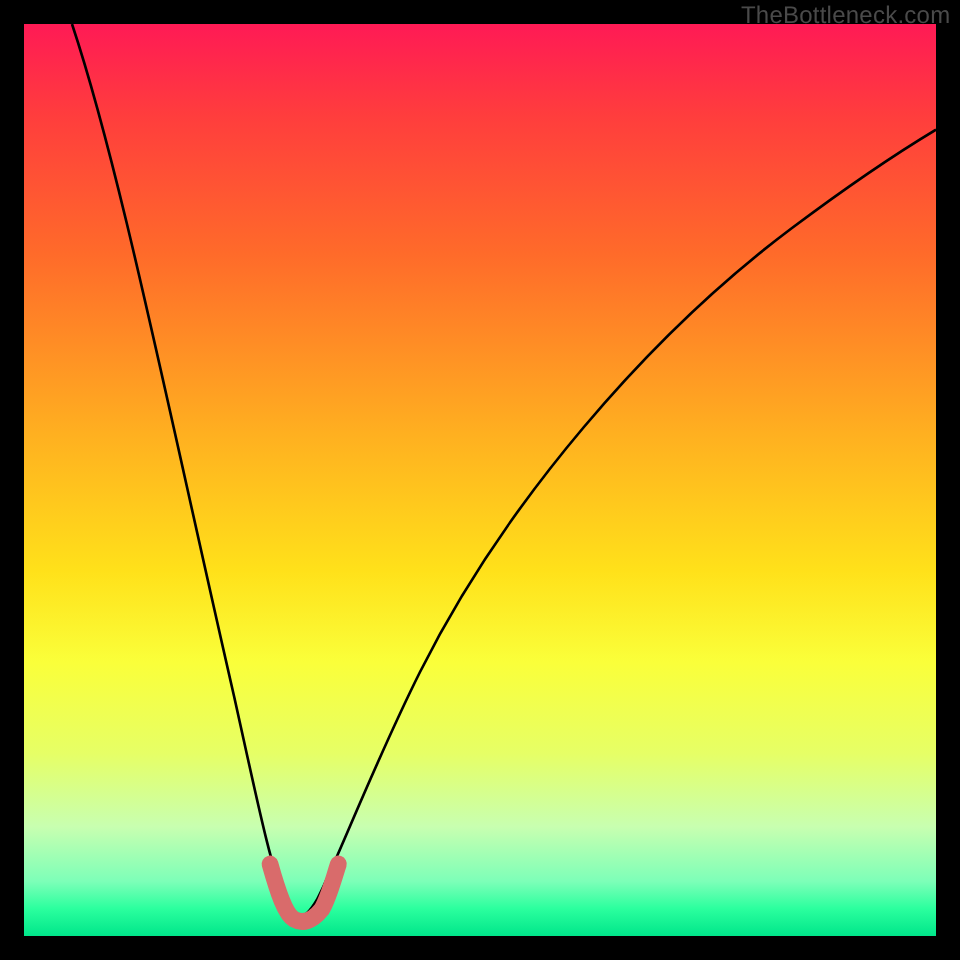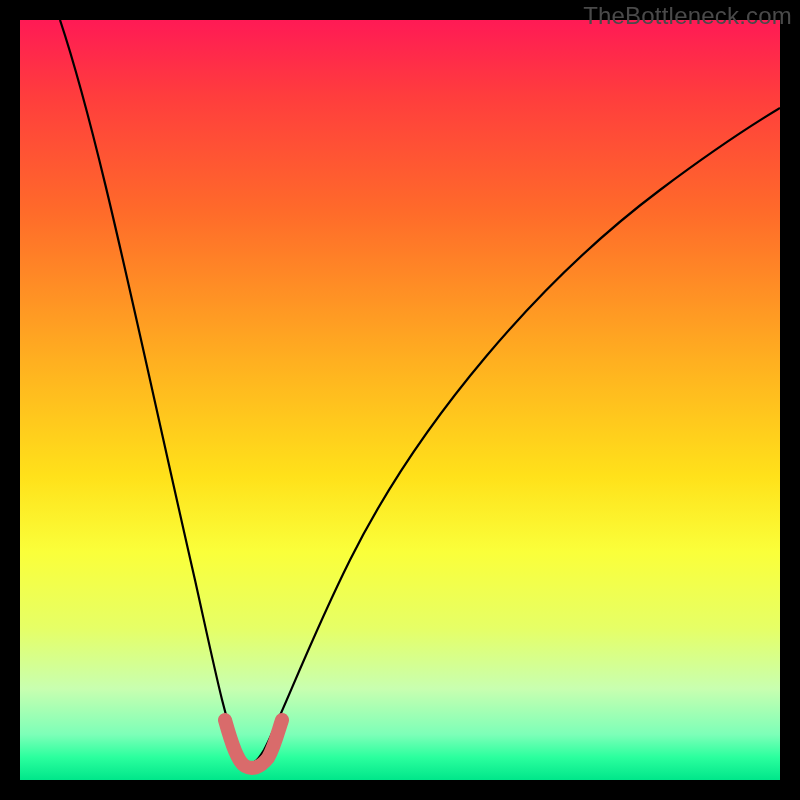--- a/index.html
+++ b/index.html
@@ -28,21 +28,21 @@
       #c8ffb0 88%,
       #7dffb8 94%,
       #2bff9e 97%,
       #00e68a 100%);
   }
   .watermark {
     position: absolute;
     top: 2px;
     right: 8px;
     color: #4a4a4a;
-    font-size: 24px;
+    font-size: 20px;
     letter-spacing: 0.2px;
     z-index: 5;
   }
   svg.curve {
     position: absolute;
     left: 0;
     top: 0;
     width: 760px;
     height: 760px;
   }

